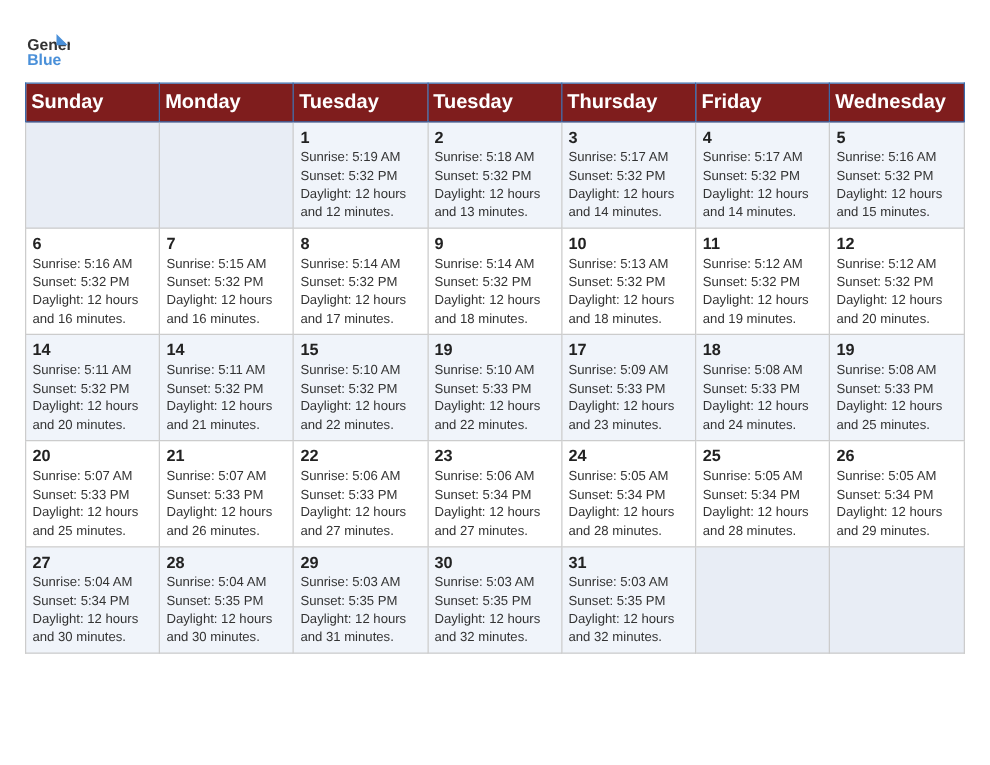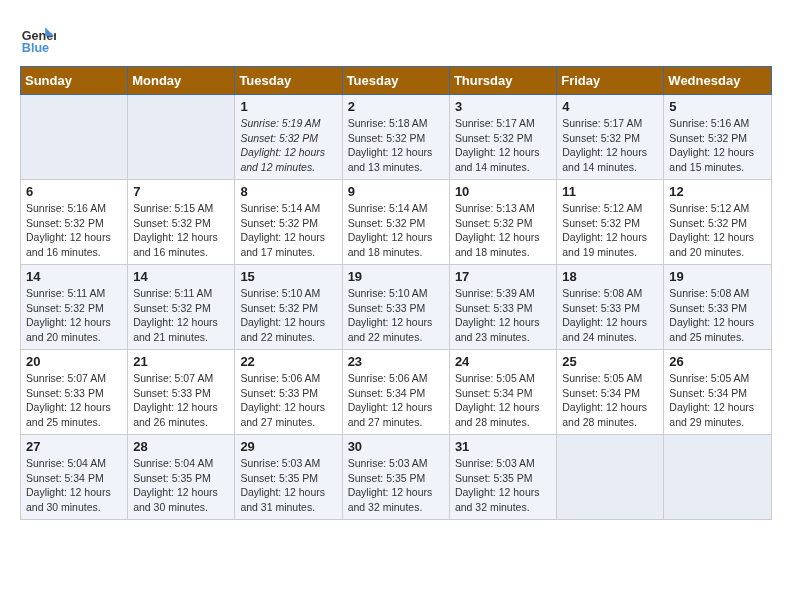--- a/index.html
+++ b/index.html
@@ -36,25 +36,25 @@
     .subtitle {
       font-size: 15px;
       color: #555;
     }
     .calendar {
       width: 100%;
       border-collapse: collapse;
       font-size: 11px;
     }
     .calendar th {
-      background: #a16207;
+      background: #7f1d1d;
       color: #fff;
       padding: 6px 4px;
       text-align: left;
-      font-size: 13px;
+      font-size: 16px;
       border: 1px solid #3a6aaa;
     }
     .calendar td {
       border: 1px solid #ccc;
       vertical-align: top;
       padding: 4px 5px;
       width: 108px;
       min-height: 80px;
       height: 85px;
       background: #fff;
@@ -108,21 +108,21 @@
         <th>Friday</th>
         <th>Wednesday</th>
       </tr>
   </thead>
   <tbody id="calendar-body">
   <tr class="row-alt">
         <td class="empty"></td>
         <td class="empty"></td>
         <td>
           <div class="day-num">1</div>
-          <div class="day-info" style="white-space: pre-line; font-style: italic;">Sunrise: 5:19 AM
+          <div class="day-info" style="white-space: pre-line;">Sunrise: 5:19 AM
 Sunset: 5:32 PM
 Daylight: 12 hours and 12 minutes.</div>
         </td>
         <td>
           <div class="day-num">2</div>
           <div class="day-info" style="white-space: pre-line;">Sunrise: 5:18 AM
 Sunset: 5:32 PM
 Daylight: 12 hours and 13 minutes.</div>
         </td>
         <td>
@@ -208,21 +208,21 @@
 Daylight: 12 hours and 22 minutes.</div>
         </td>
         <td>
           <div class="day-num">19</div>
           <div class="day-info" style="white-space: pre-line;">Sunrise: 5:10 AM
 Sunset: 5:33 PM
 Daylight: 12 hours and 22 minutes.</div>
         </td>
         <td>
           <div class="day-num">17</div>
-          <div class="day-info" style="white-space: pre-line;">Sunrise: 5:39 AM
+          <div class="day-info" style="white-space: pre-line;">Sunrise: 5:09 AM
 Sunset: 5:33 PM
 Daylight: 12 hours and 23 minutes.</div>
         </td>
         <td>
           <div class="day-num">18</div>
           <div class="day-info" style="white-space: pre-line;">Sunrise: 5:08 AM
 Sunset: 5:33 PM
 Daylight: 12 hours and 24 minutes.</div>
         </td>
         <td>

